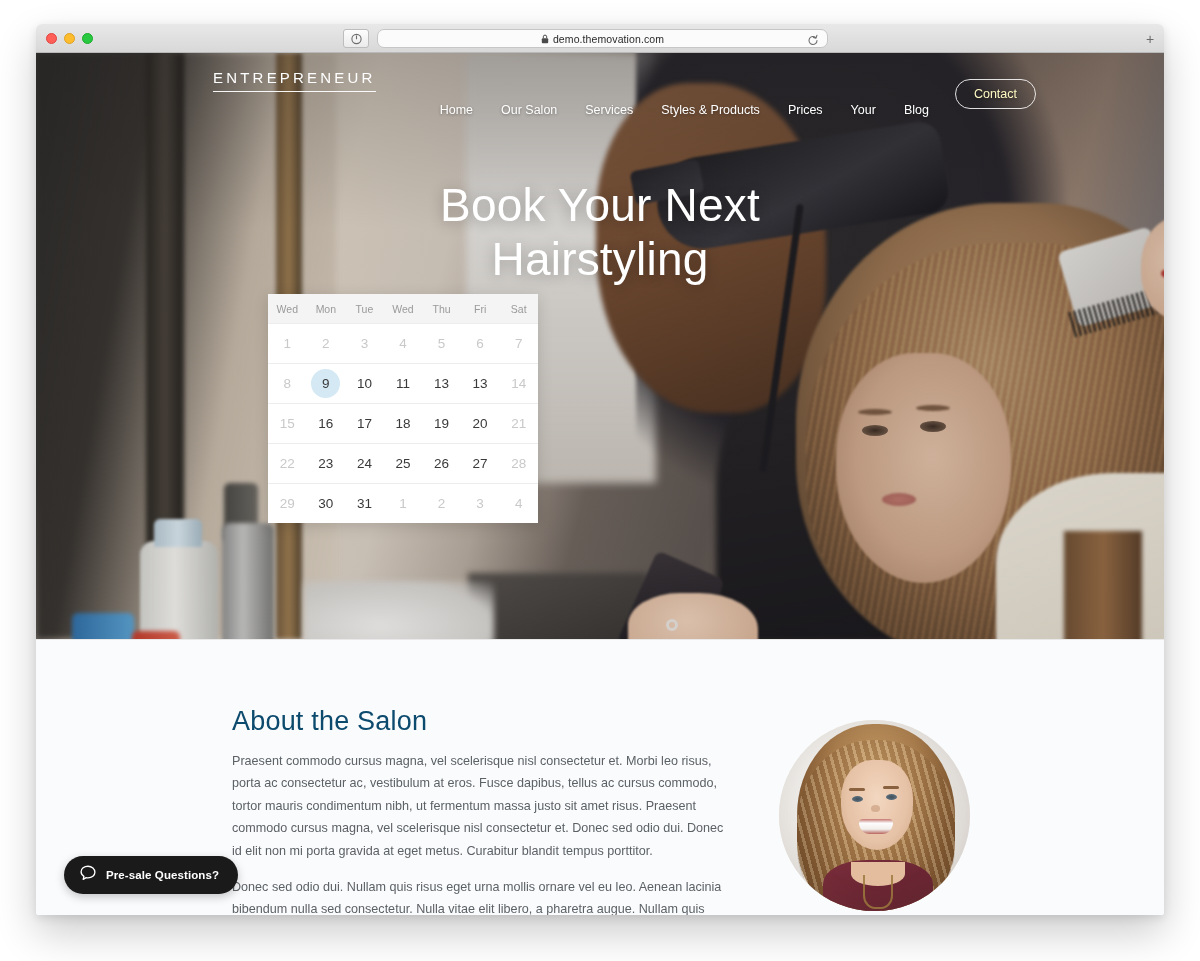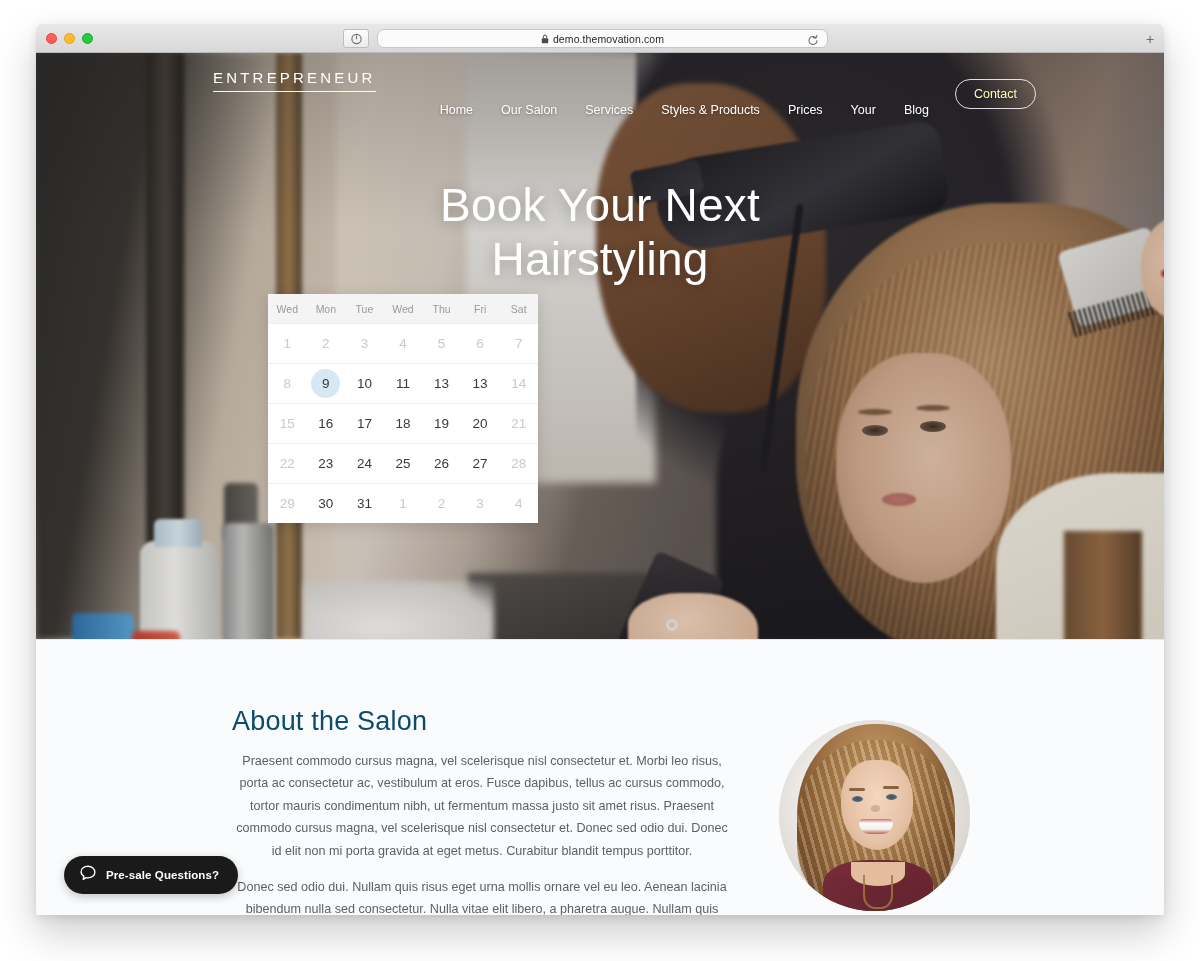--- a/index.html
+++ b/index.html
@@ -478,21 +478,20 @@
     font-size: 27px;
     font-weight: 300;
     color: #0c4a6e;
     letter-spacing: 0.2px;
   }
   .about-body {
     position: absolute;
     left: 196px;
     top: 110px;
     width: 500px;
-    text-align: center;
   }
   .about-body p {
     font-size: 12.6px;
     line-height: 1.78;
     color: #5c6166;
     margin-bottom: 14px;
   }
   .avatar {
     position: absolute;
     left: 743px;

